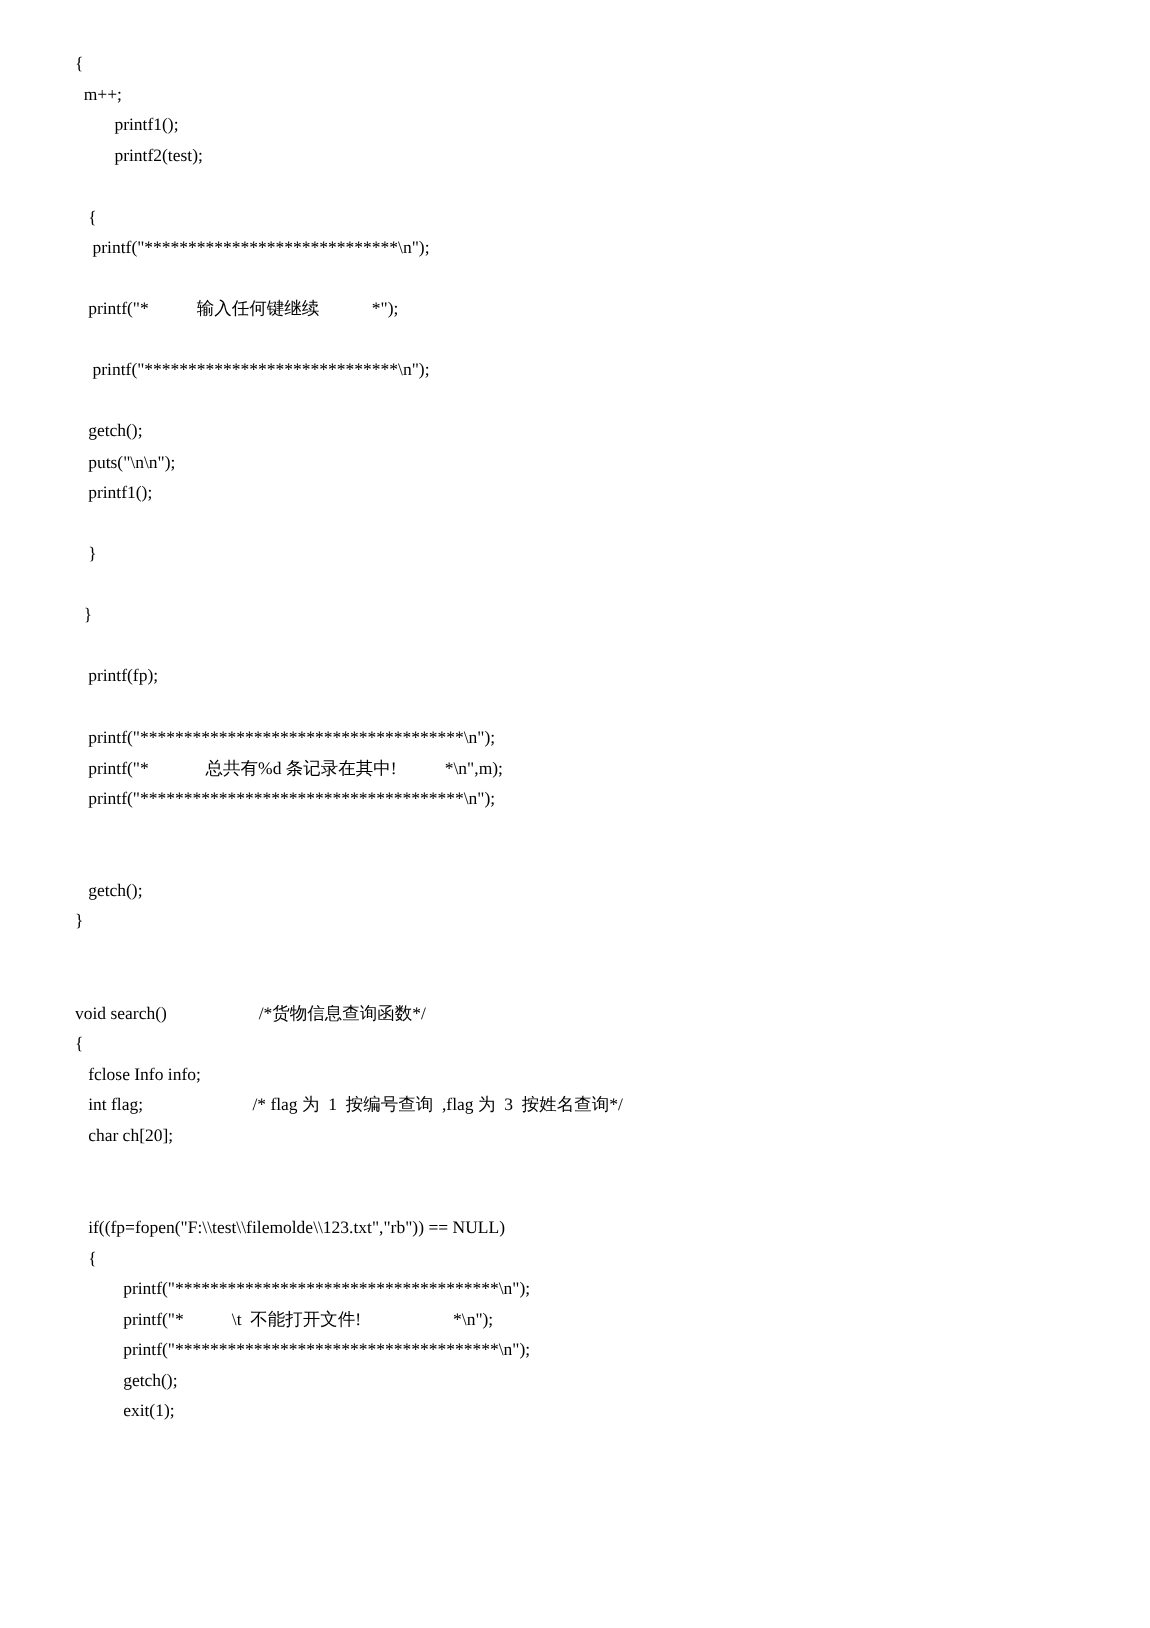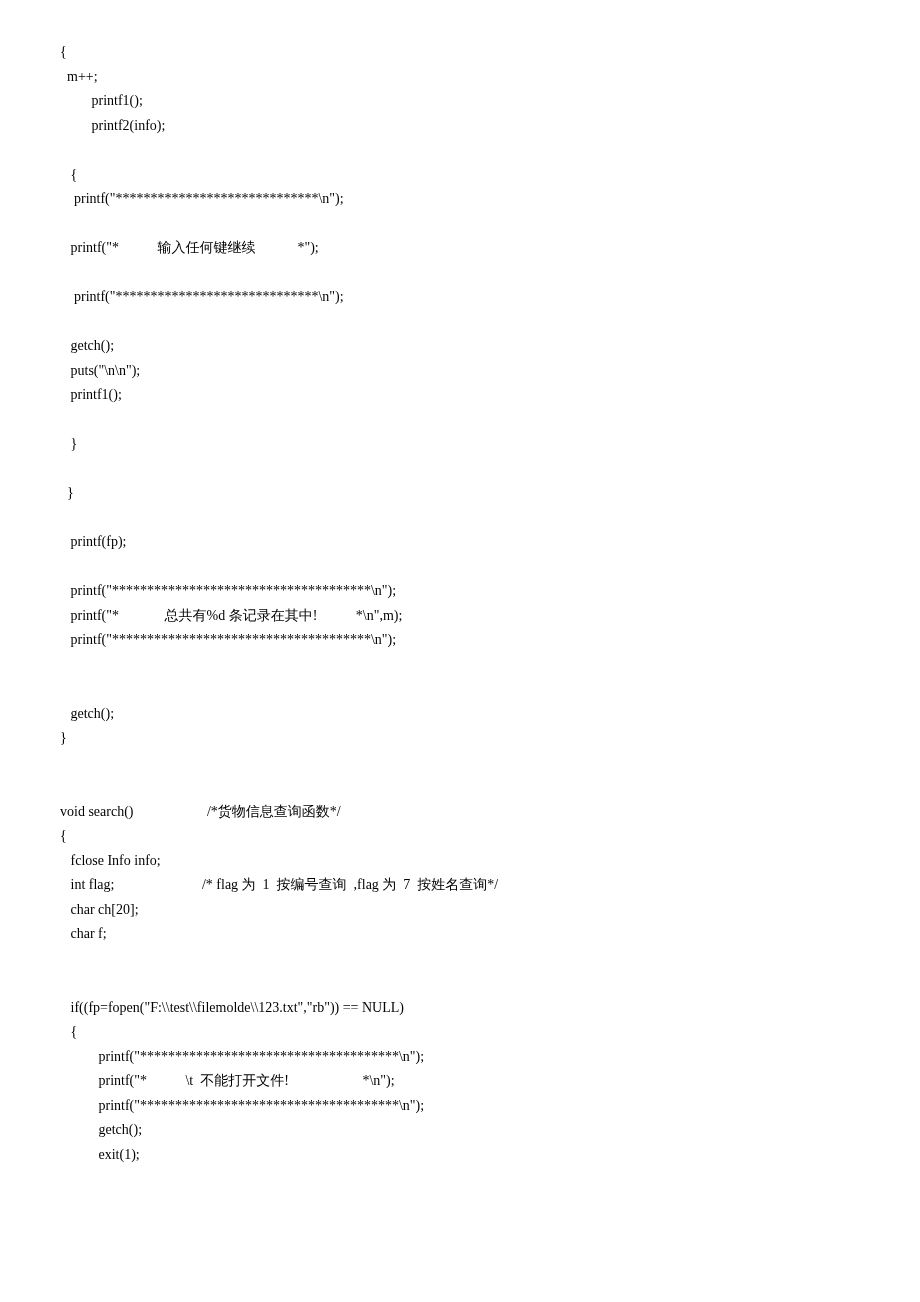--- a/index.html
+++ b/index.html
@@ -24,21 +24,21 @@
   }
 </style>
 </head>
 <body>
 
 <div class="page">
   <div id="code-container">
       <div class="code-line">{</div>
       <div class="code-line">  m++;</div>
       <div class="code-line">         printf1();</div>
-      <div class="code-line">         printf2(info);</div>
+      <div class="code-line">         printf2(test);</div>
       <div class="blank"></div>
       <div class="code-line">   {</div>
       <div class="code-line">    printf("*****************************\n");</div>
       <div class="blank"></div>
       <div class="code-line">   printf("*           输入任何键继续            *");</div>
       <div class="blank"></div>
       <div class="code-line">    printf("*****************************\n");</div>
       <div class="blank"></div>
       <div class="code-line">   getch();</div>
       <div class="code-line">   puts("\n\n");</div>
@@ -55,23 +55,22 @@
       <div class="code-line">   printf("*************************************\n");</div>
       <div class="blank"></div>
       <div class="blank"></div>
       <div class="code-line">   getch();</div>
       <div class="code-line">}</div>
       <div class="blank"></div>
       <div class="blank"></div>
       <div class="code-line">void search()                     /*货物信息查询函数*/</div>
       <div class="code-line">{</div>
       <div class="code-line">   fclose Info info;</div>
-      <div class="code-line">   int flag;                         /* flag 为  1  按编号查询  ,flag 为  7  按姓名查询*/</div>
+      <div class="code-line">   int flag;                         /* flag 为  1  按编号查询  ,flag 为  3  按姓名查询*/</div>
       <div class="code-line">   char ch[20];</div>
-      <div class="code-line">   char f;</div>
       <div class="blank"></div>
       <div class="blank"></div>
       <div class="code-line">   if((fp=fopen("F:\\test\\filemolde\\123.txt","rb")) == NULL)</div>
       <div class="code-line">   {</div>
       <div class="code-line">           printf("*************************************\n");</div>
       <div class="code-line">           printf("*           \t  不能打开文件!                     *\n");</div>
       <div class="code-line">           printf("*************************************\n");</div>
       <div class="code-line">           getch();</div>
       <div class="code-line">           exit(1);</div>
     </div>

